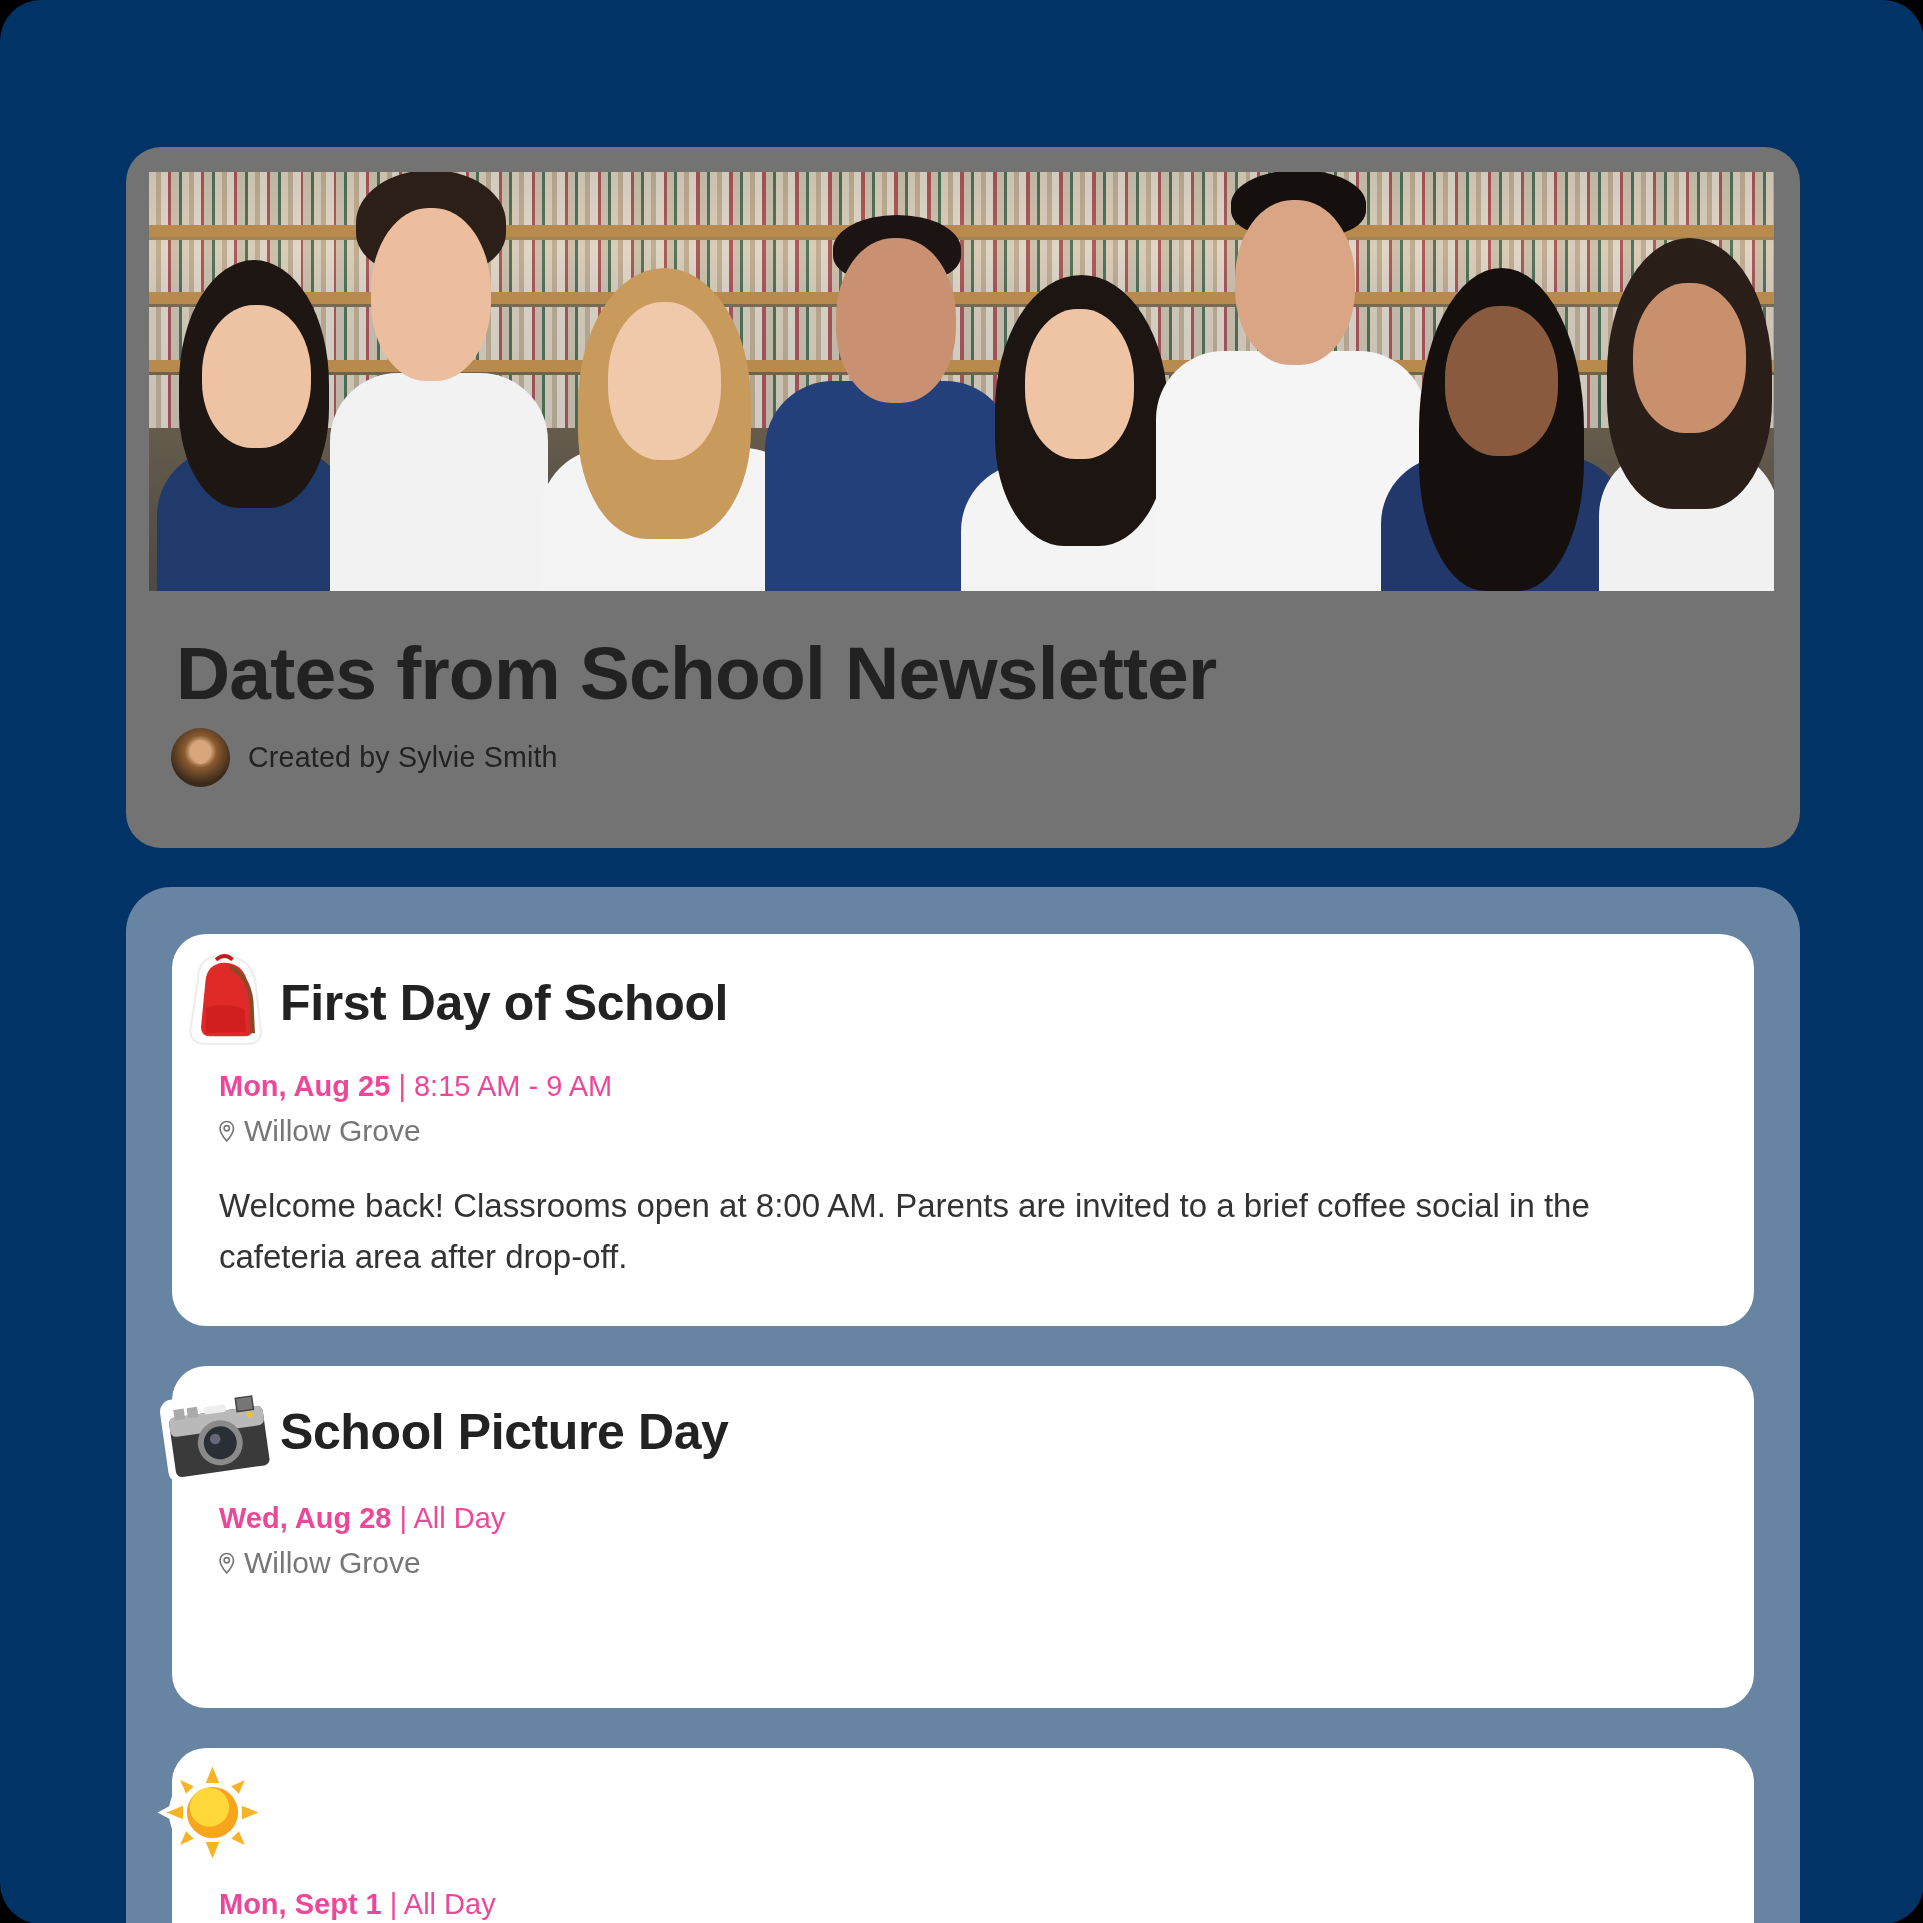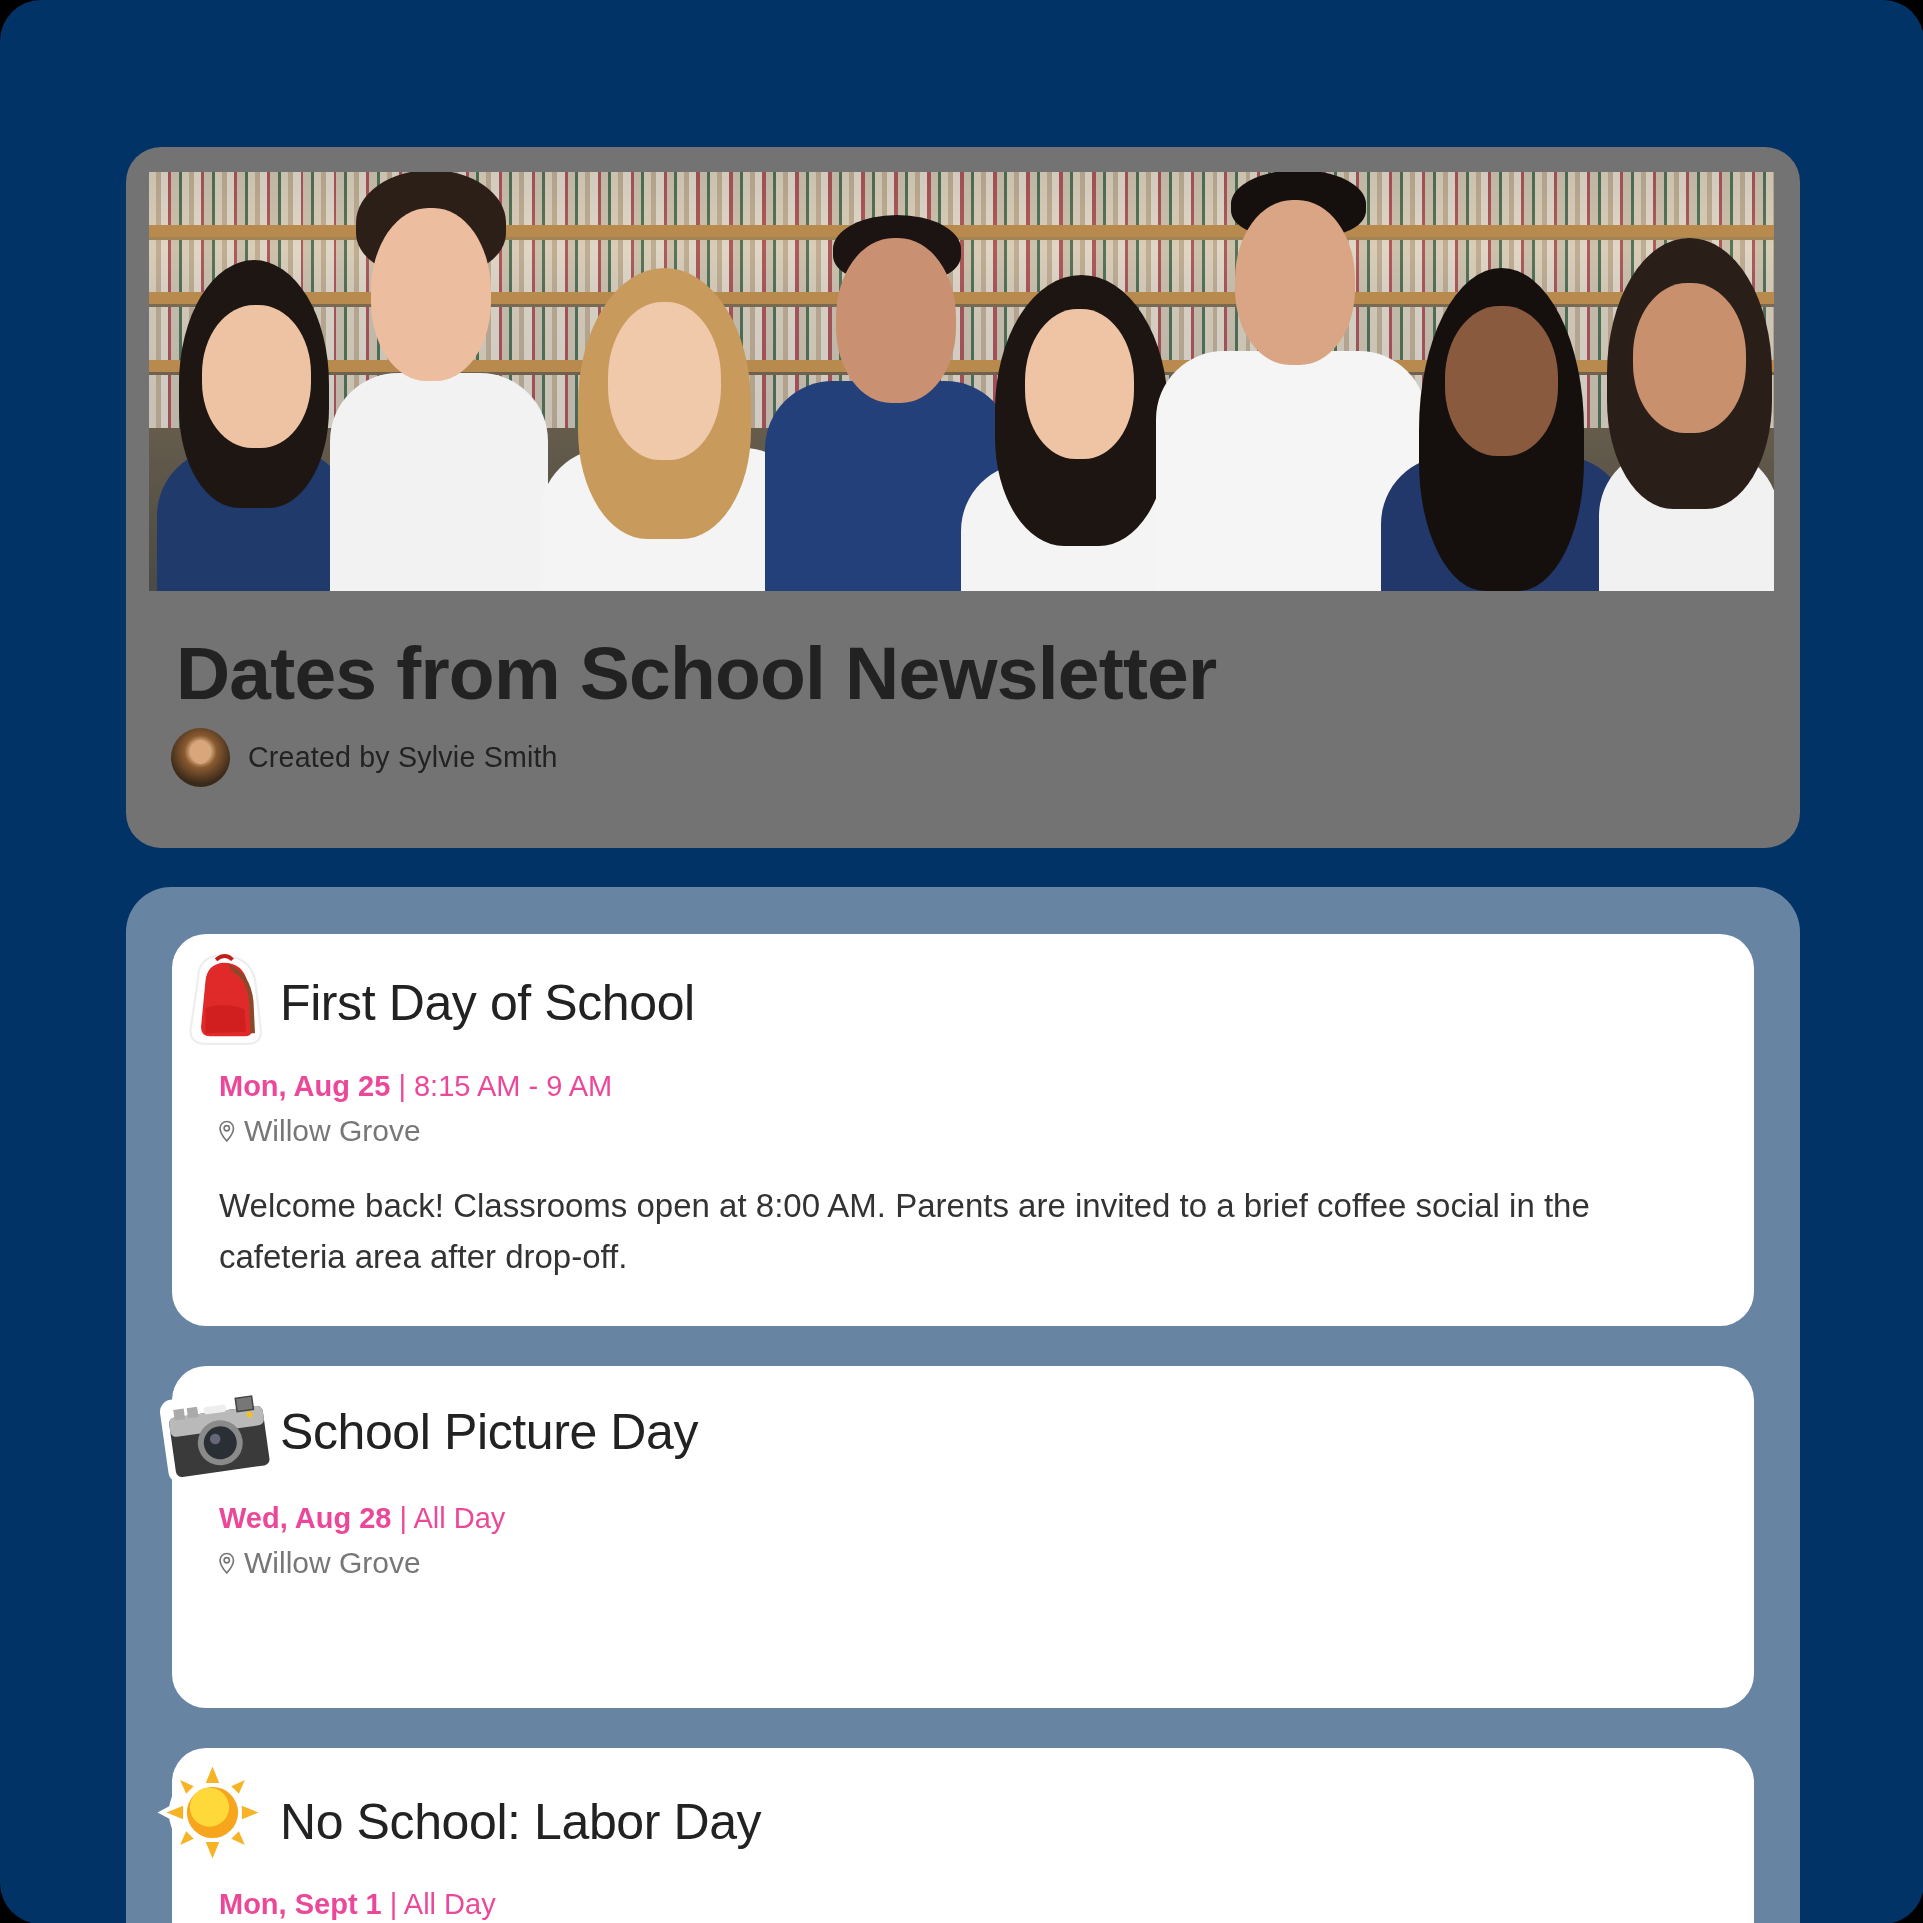--- a/index.html
+++ b/index.html
@@ -16,21 +16,21 @@
   .person .head { position:absolute; border-radius:48% 48% 46% 46%; background:#e7b99a; }
   .person .hair { position:absolute; border-radius:50% 50% 40% 40%; }
   .person .body { position:absolute; bottom:0; border-radius:68px 68px 0 0; }
   .title { position:absolute; left:50px; top:481px; margin:0; font-size:75px; font-weight:700; letter-spacing:-0.8px; color:#222; line-height:90px; white-space:nowrap; }
   .author { position:absolute; left:45px; top:581px; height:59px; display:flex; align-items:center; }
   .avatar { width:59px; height:59px; border-radius:50%; background:radial-gradient(circle at 50% 40%, #e0b48a 0 20%, #8a5a30 35%, #3a2a1a 70%); margin-right:18px; position:relative; overflow:hidden; }
   .avatar::after { content:""; position:absolute; left:19.5px; top:12px; width:19.5px; height:24px; border-radius:50%; background:#d9a57b; }
   .author-text { font-size:28.6px; color:#222; letter-spacing:0.2px; }
   .events { position:absolute; left:126px; top:887px; width:1674px; height:1127px; background:#6884a3; border-radius:45px; }
   .event-card { position:absolute; left:46px; width:1582px; background:#fff; border-radius:34px; }
-  .event-title { position:absolute; left:108px; margin:0; font-size:50px; font-weight:400; color:#222; white-space:nowrap; line-height:60px; letter-spacing:-0.4px; }
+  .event-title { position:absolute; left:108px; margin:0; font-size:50px; font-weight:700; color:#222; white-space:nowrap; line-height:60px; letter-spacing:-0.4px; }
   .event-when { position:absolute; left:47px; font-size:29px; color:#ec4899; white-space:nowrap; line-height:36px; }
   .event-when b { font-weight:700; }
   .event-where { position:absolute; left:45px; font-size:30px; color:#777; white-space:nowrap; line-height:36px; display:flex; align-items:center; }
   .pin { width:19.5px; height:22.5px; margin-right:7.5px; }
   .event-desc { position:absolute; left:47px; width:1488px; font-size:33px; color:#333; line-height:51px; margin:0; }
   .sticker { position:absolute; }
 </style>
 </head>
 <body>
 
@@ -176,21 +176,20 @@
               <polygon points="136,75 114,66 114,84"></polygon>
             <polygon points="32,32 50,40 40,50"></polygon>
               <polygon points="118,32 110,50 100,40"></polygon>
             <polygon points="32,118 40,100 50,110"></polygon>
               <polygon points="118,118 100,110 110,100"></polygon>
           </g>
           <circle cx="75" cy="75" r="34" fill="#f7a51c"></circle>
           <circle cx="71" cy="68" r="26" fill="#ffd93a"></circle>
         </svg>
       </div>
-      <h2 class="event-title" style="top:44px">No School: Labor Day</h2>
       <div class="event-when" style="top:138px">
         <b>Mon, Sept 1</b>
         <span>|</span>
         <span>All Day</span>
       </div>
     </article>
 
   </section>
 </div>
 

